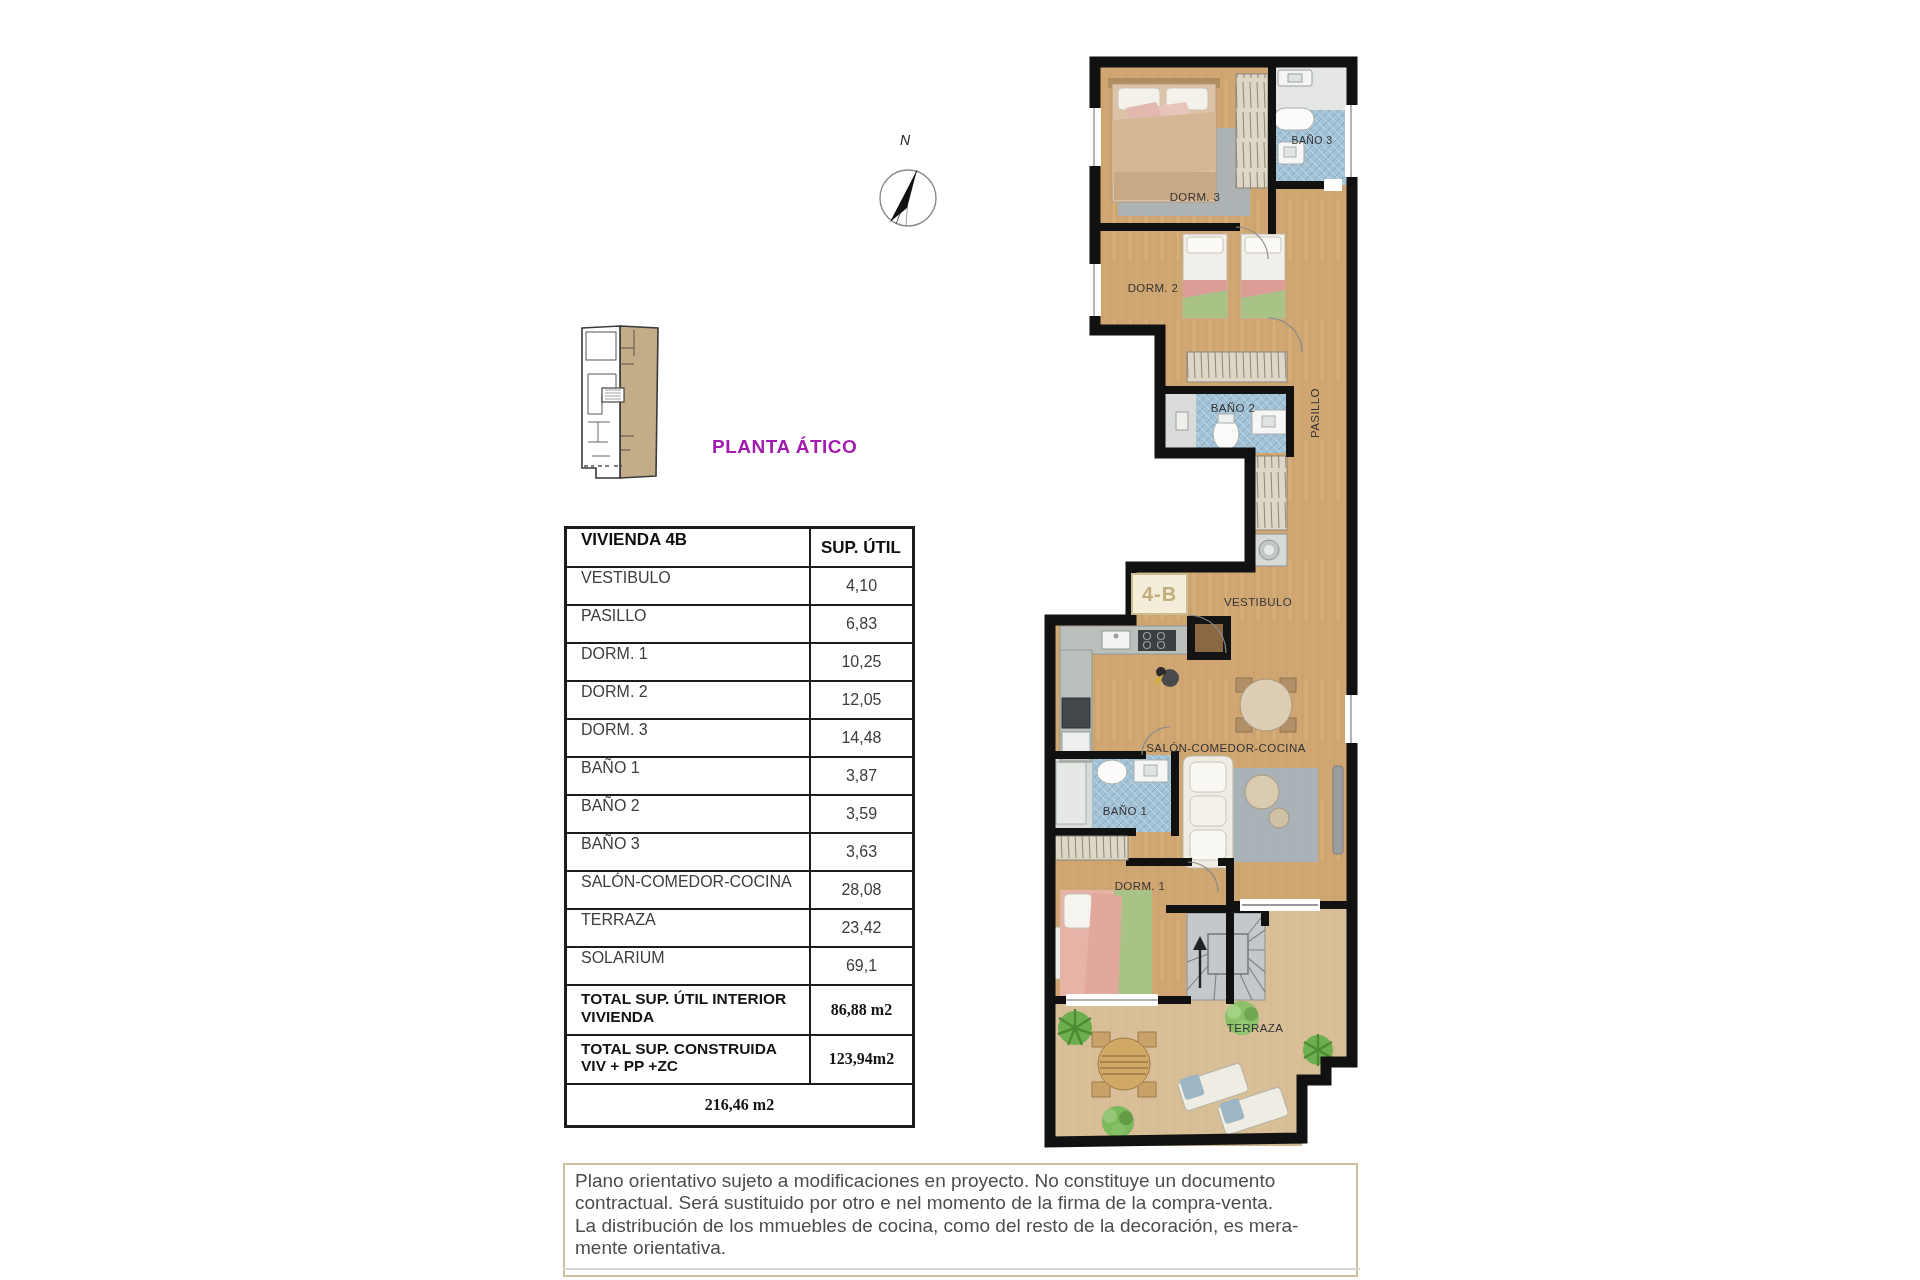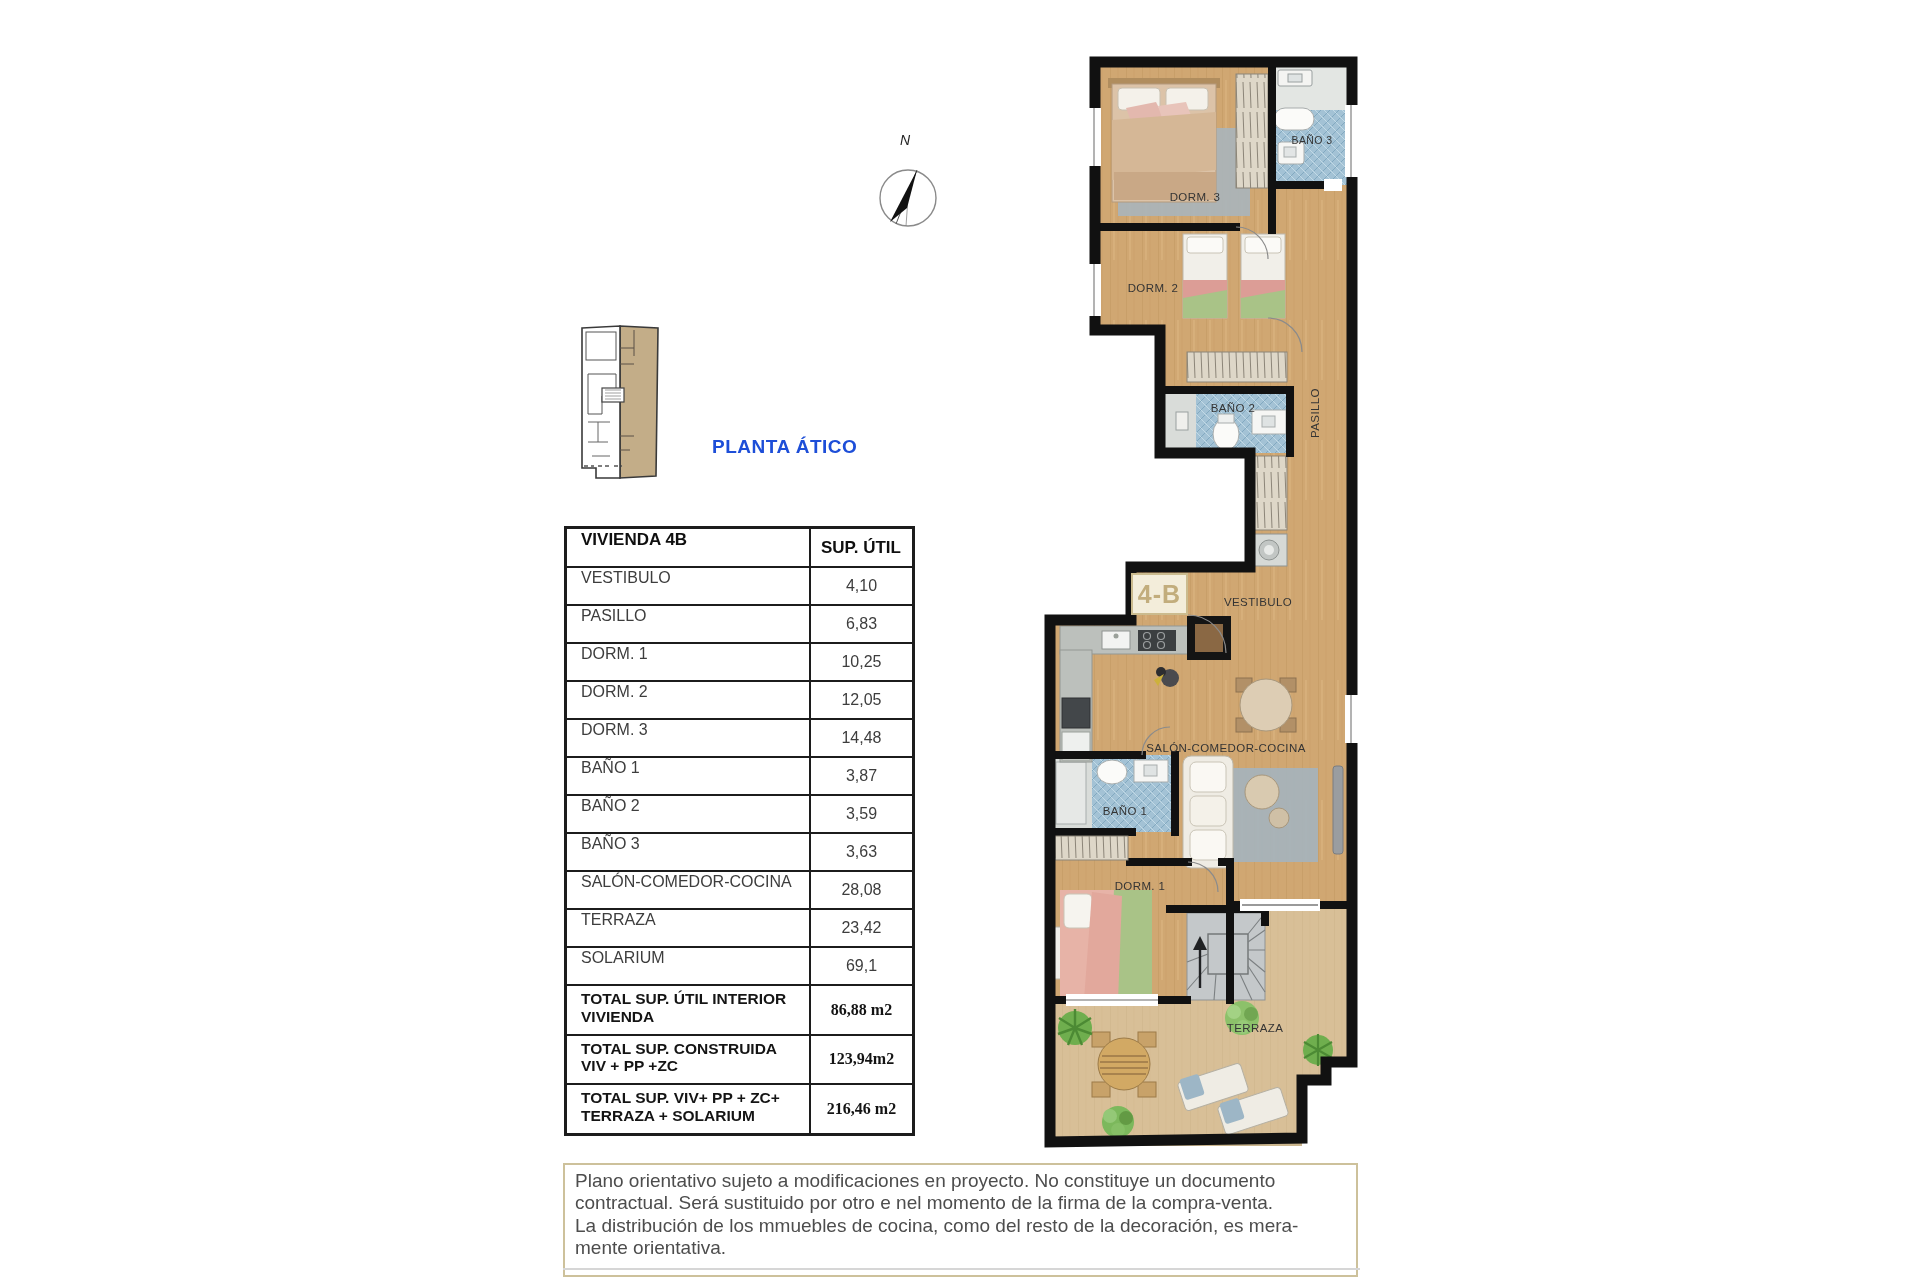--- a/index.html
+++ b/index.html
@@ -1,21 +1,21 @@
 <!DOCTYPE html>
 <html><head>
 <meta charset="utf-8">
 <style>
   html,body{margin:0;padding:0;background:#ffffff;}
   #page{position:relative;width:1920px;height:1280px;background:#fff;overflow:hidden;
         font-family:"Liberation Sans",sans-serif;}
 
   
   .plan-title{position:absolute;left:712px;top:436px;font-size:19px;font-weight:bold;
-              color:#1d4ed8;letter-spacing:.5px;}
+              color:#a21caf;letter-spacing:.5px;}
 
   
   .compass{position:absolute;left:876px;top:130px;width:64px;height:104px;}
   .compass .n{position:absolute;left:24px;top:2px;font-size:14px;color:#222;font-style:italic;}
 
   
   .keyplan{position:absolute;left:572px;top:318px;width:94px;height:170px;}
 
   
   .areas{position:absolute;left:564px;top:526px;width:351px;border:3px solid #1c1c1c;
@@ -35,21 +35,21 @@
 
   
   .plan{position:absolute;left:1030px;top:50px;width:340px;height:1120px;}
   .plan svg{position:absolute;left:0;top:0;}
   .plabel{position:absolute;transform:translate(-50%,-50%);font-size:11.5px;color:#343434;
           letter-spacing:.4px;white-space:nowrap;}
   .plabel.small{font-size:10.5px;}
   .plabel.vert{transform:translate(-50%,-50%) rotate(-90deg);}
   .badge{position:absolute;left:101px;top:523px;width:57px;height:42px;background:#f3edda;
          border:2px solid #cbbb8e;box-sizing:border-box;display:flex;align-items:center;
-         justify-content:center;font-size:25px;font-weight:bold;color:#c2ad7c;letter-spacing:1px;}
+         justify-content:center;font-size:20px;font-weight:bold;color:#c2ad7c;letter-spacing:1px;}
 
   
   .disclaimer{position:absolute;left:563px;top:1163px;width:795px;height:114px;box-sizing:border-box;
               border:2px solid #cdc19b;padding:5px 10px;font-size:19px;line-height:1.18;color:#4d4d4d;}
   .disclaimer span{display:block;}
   .bottom-rule{position:absolute;left:563px;top:1268px;width:797px;height:2px;background:#d6d6d6;}
 </style>
 </head>
 <body>
 
@@ -133,21 +133,20 @@
       </div>
     <div class="arow atot">
         <div class="acell-l">TOTAL SUP. ÚTIL INTERIOR VIVIENDA</div>
         <div class="acell-v">86,88 m2</div>
       </div>
     <div class="arow atot">
         <div class="acell-l">TOTAL SUP. CONSTRUIDA VIV + PP +ZC</div>
         <div class="acell-v">123,94m2</div>
       </div>
     <div class="arow atot">
-        <div class="acell-l">TOTAL SUP. VIV+ PP + ZC+ TERRAZA + SOLARIUM</div>
         <div class="acell-v">216,46 m2</div>
       </div>
   </div>
 
   <div class="plan">
     <svg width="340" height="1120" viewBox="0 0 340 1120">
       <defs>
         <pattern id="wood" width="16" height="120" patternUnits="userSpaceOnUse">
           <rect width="16" height="120" fill="#d0a772"></rect>
           <line x1="0" y1="0" x2="0" y2="120" stroke="#b98f58" stroke-width="1.2" opacity=".55"></line>

